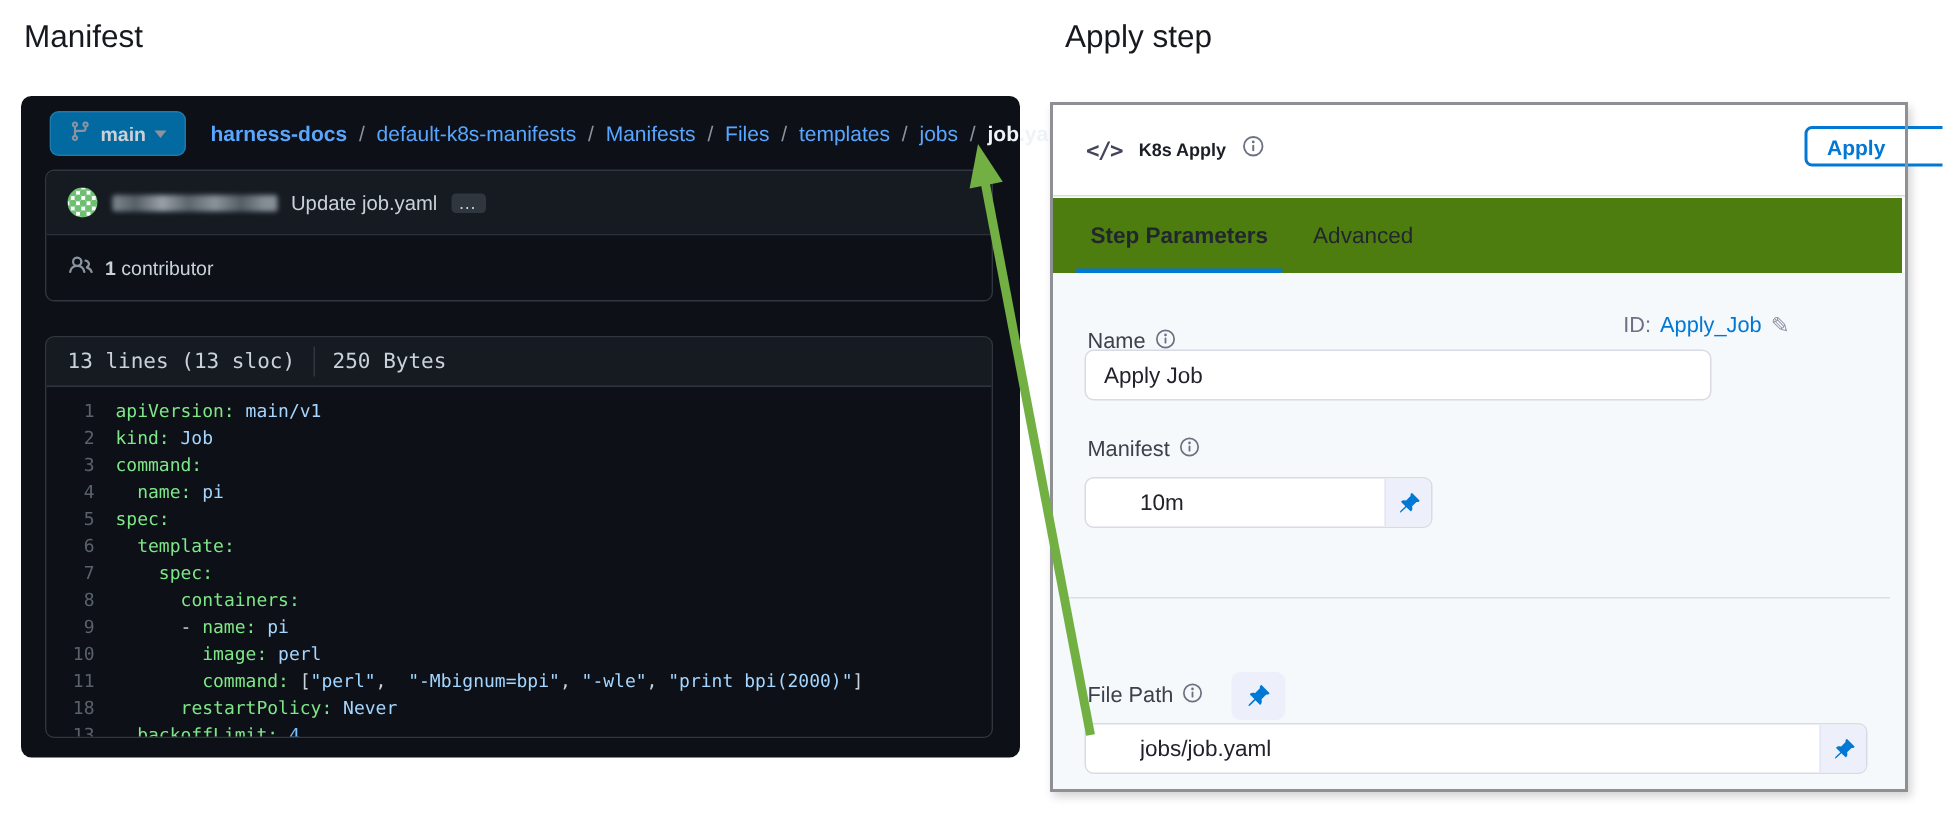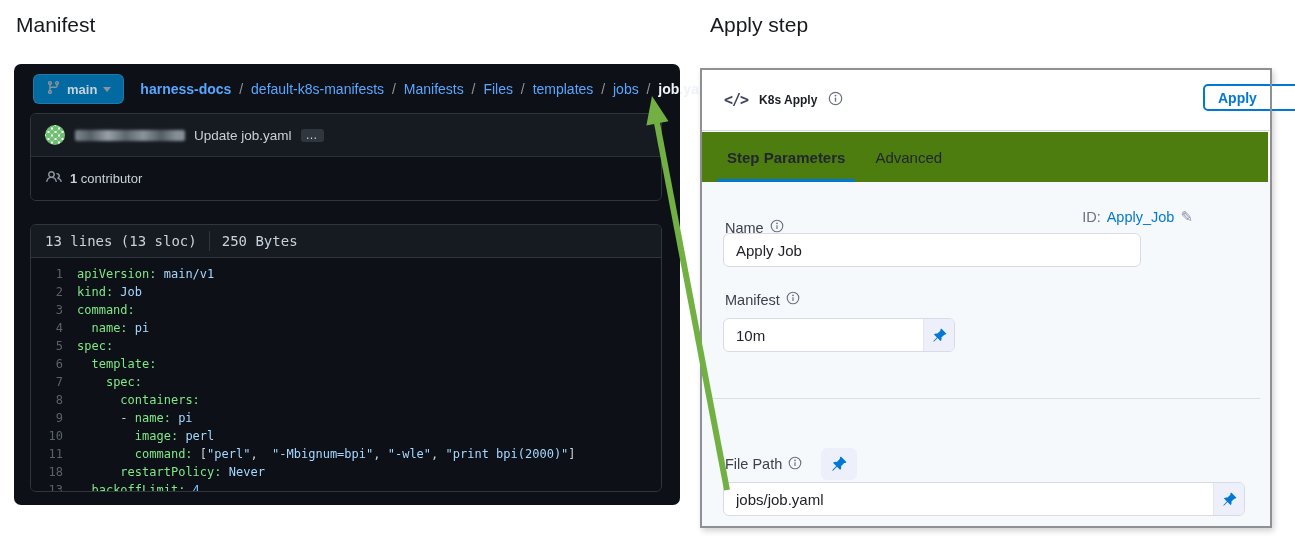--- a/index.html
+++ b/index.html
@@ -97,21 +97,21 @@
             gap:6px; font-size:14.5px; }
   .id-prefix { color:#6e7183; }
   .id-link { color:#0278d5; cursor:pointer; }
   .pencil { color:#8e90a6; font-size:15px; cursor:pointer; }
 
   .text-input { position:absolute; height:34px; background:#fff; border:1px solid #d9dae6;
                 border-radius:6px; font-size:15px; color:#22222a; padding:0 12px;
                 font-family:"Liberation Sans", sans-serif; }
   #name-input { left:21px; top:51px; width:418px; }
   .input-group { position:absolute; height:34px; background:#fff; border:1px solid #d9dae6;
-                 border-radius:6px; display:flex; overflow:hidden; }
+                 border-radius:6px; display:flex; overflow:hidden;padding-left:24px; }
   #timeout-group { left:21px; top:136px; width:232px; }
   #filepath-group { left:21px; top:300px; width:522px; }
   .input-group input { flex:1; border:none; outline:none; font-size:15px; color:#22222a;
                        padding:0 12px; background:transparent; min-width:0;
                        font-family:"Liberation Sans", sans-serif; }
   .pin-suffix { width:31px; flex:none; background:#edf0fa; border-left:1px solid #e3e6f2;
                 display:flex; align-items:center; justify-content:center; cursor:pointer; }
   .pin-button { width:36px; height:32px; margin-left:13px; background:#edf0fa;
                 border-radius:6px; display:flex; align-items:center; justify-content:center;
                 cursor:pointer; }

